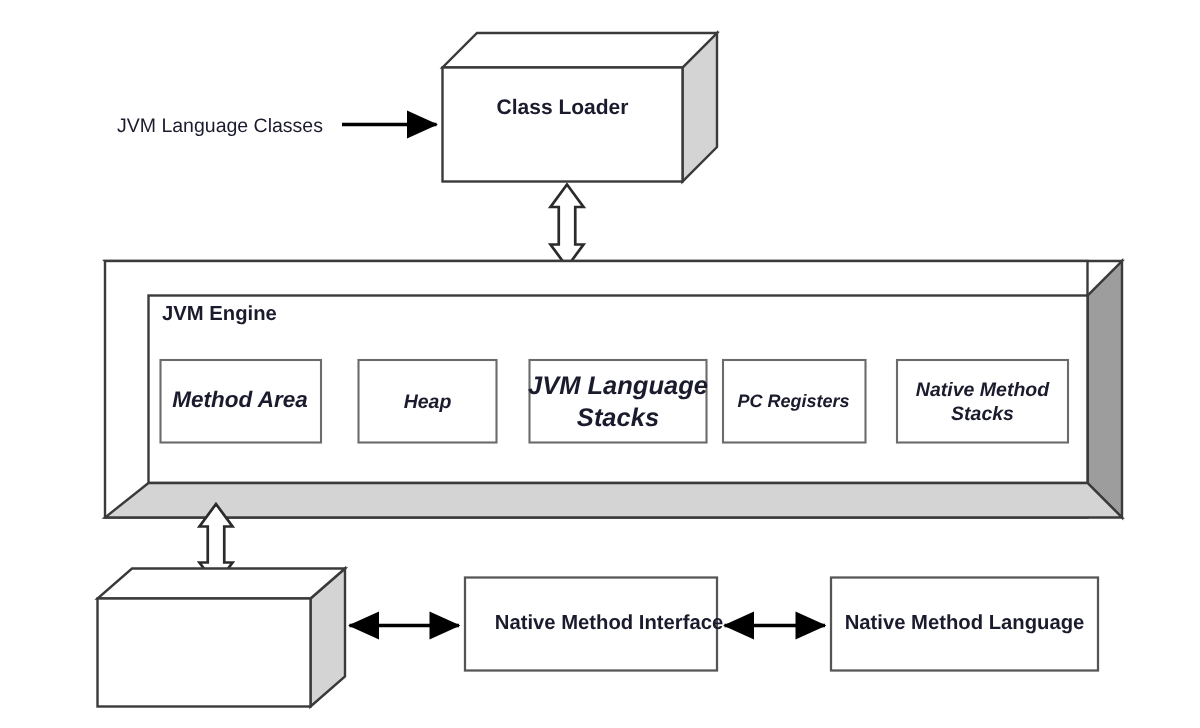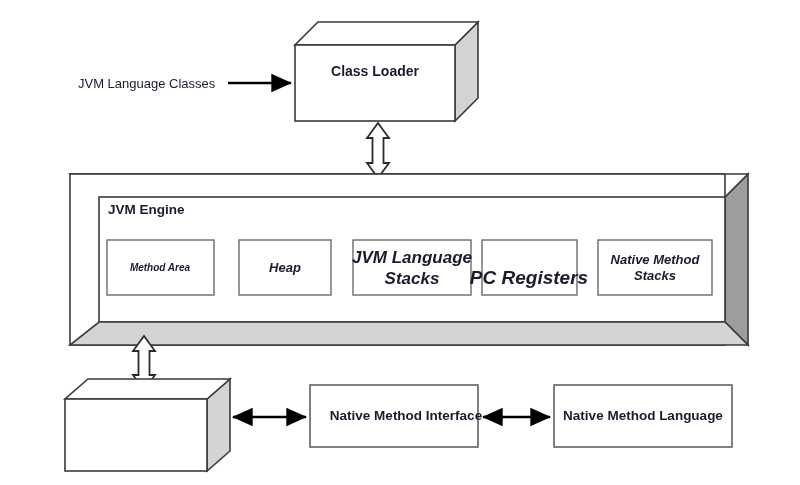--- a/index.html
+++ b/index.html
@@ -109,28 +109,28 @@
     <line class="thinline" x1="233" y1="417" x2="306" y2="417" marker-end="url(#ah)" marker-start="url(#ah-start)"></line>
     <line class="thinline" x1="483" y1="417" x2="550" y2="417" marker-end="url(#ah)" marker-start="url(#ah-start)"></line>
   </svg>
 
   <div class="lbl lbl-left" style="left:78px; top:84px; font-size:13px;">JVM Language Classes</div>
 
   <div class="lbl lbl-center lbl-bold" style="left:375px; top:72px; font-size:14px;">Class Loader</div>
 
   <div class="lbl lbl-left lbl-bold" style="left:108px; top:210px; font-size:13.5px;">JVM Engine</div>
 
-  <div class="lbl lbl-center lbl-italic" style="left:160px; top:268px; font-size:10px;">Method Area</div>
+  <div class="lbl lbl-center lbl-italic" style="left:160px; top:268px; font-size:15px;">Method Area</div>
 
   <div class="lbl lbl-center lbl-italic" style="left:285px; top:268px; font-size:13px;">Heap</div>
 
   <div class="lbl lbl-center lbl-italic" style="left:412px; top:268px; font-size:17px;">JVM Language
 Stacks</div>
 
-  <div class="lbl lbl-center lbl-italic" style="left:529px; top:268px; font-size:19px;margin-top:10px;">PC Registers</div>
+  <div class="lbl lbl-center lbl-italic" style="left:529px; top:268px; font-size:12px;">PC Registers</div>
 
   <div class="lbl lbl-center lbl-italic" style="left:655px; top:268px; font-size:13px;">Native Method
 Stacks</div>
 
 
   <div class="lbl lbl-center lbl-bold" style="left:406px; top:416px; font-size:13.5px;">Native Method Interface</div>
 
   <div class="lbl lbl-center lbl-bold" style="left:643px; top:416px; font-size:13.5px;">Native Method Language</div>
 
 </div>

